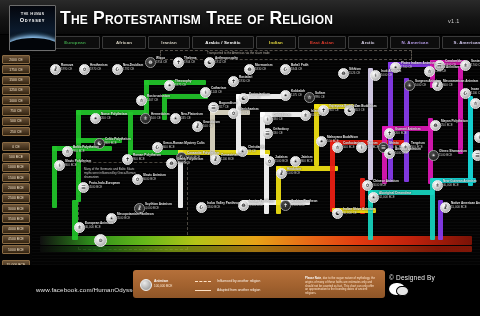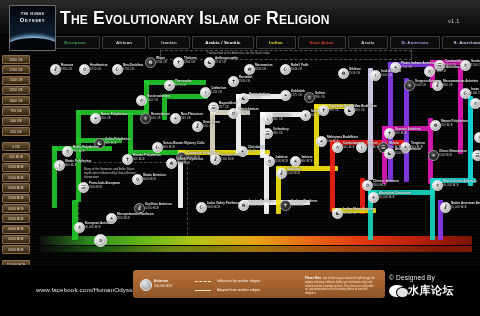--- a/index.html
+++ b/index.html
@@ -149,21 +149,21 @@
     border-radius:50%/55%;background:#e4e4e4;border:1px solid #000;
   }
   .brand-cn{font-size:11px;font-weight:bold;color:#fff;letter-spacing:.5px;position:relative;z-index:2;}
 </style>
 </head>
 <body>
 
 <div id="root">
 
   <div class="header">
-    <div class="title">The Evolutionary Islam of Religion</div>
+    <div class="title">The Protestantism Tree of Religion</div>
     <div class="version">v1.1</div>
   </div>
 
   <div class="logo-box">
     <div class="logo-l1">The Human</div>
     <div class="logo-l2">Odyssey</div>
     <div class="logo-glow"></div>
     <div class="logo-arc"></div>
   </div>
 
@@ -624,16 +624,15 @@
     <div class="key-line" style="left:62px;top:11px;"></div>
     <div class="key-txt" style="left:84px;top:9px;">Influenced by another religion</div>
     <div class="key-line solid" style="left:62px;top:20px;"></div>
     <div class="key-txt" style="left:84px;top:18px;">Adapted from another religion</div>
     <div class="disclaimer"><span class="note-title">Please Note</span><span>, due to the vague nature of mythology, the origins of many of these faiths are estimates only and should not be counted as fact. This chart can only offer an approximation to the founding dates of ancient religions.</span></div>
   </div>
 
   <div class="designed">© Designed By</div>
   <div class="brand">
     <div class="wechat"></div>
-    <div class="brand-cn">水库论坛</div>
   </div>
 
 </div>
 
 </body></html>

